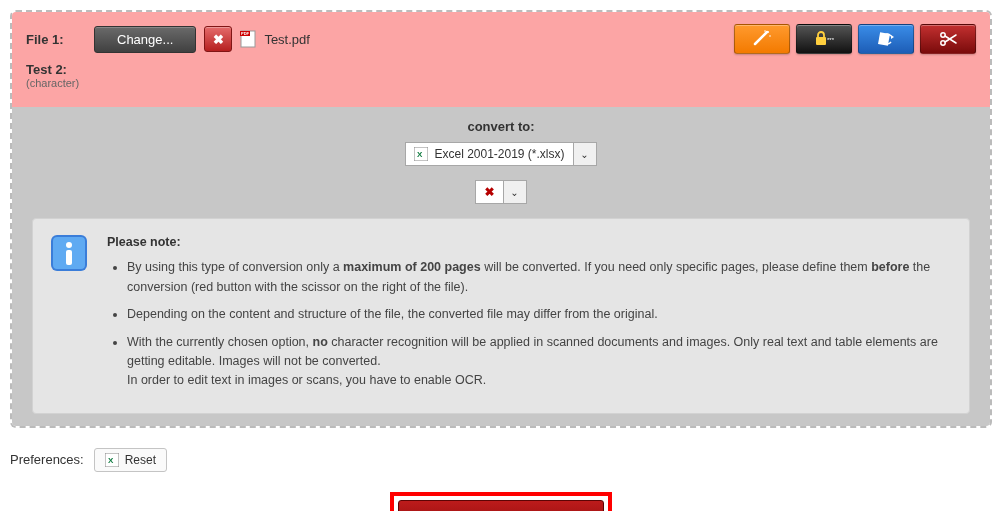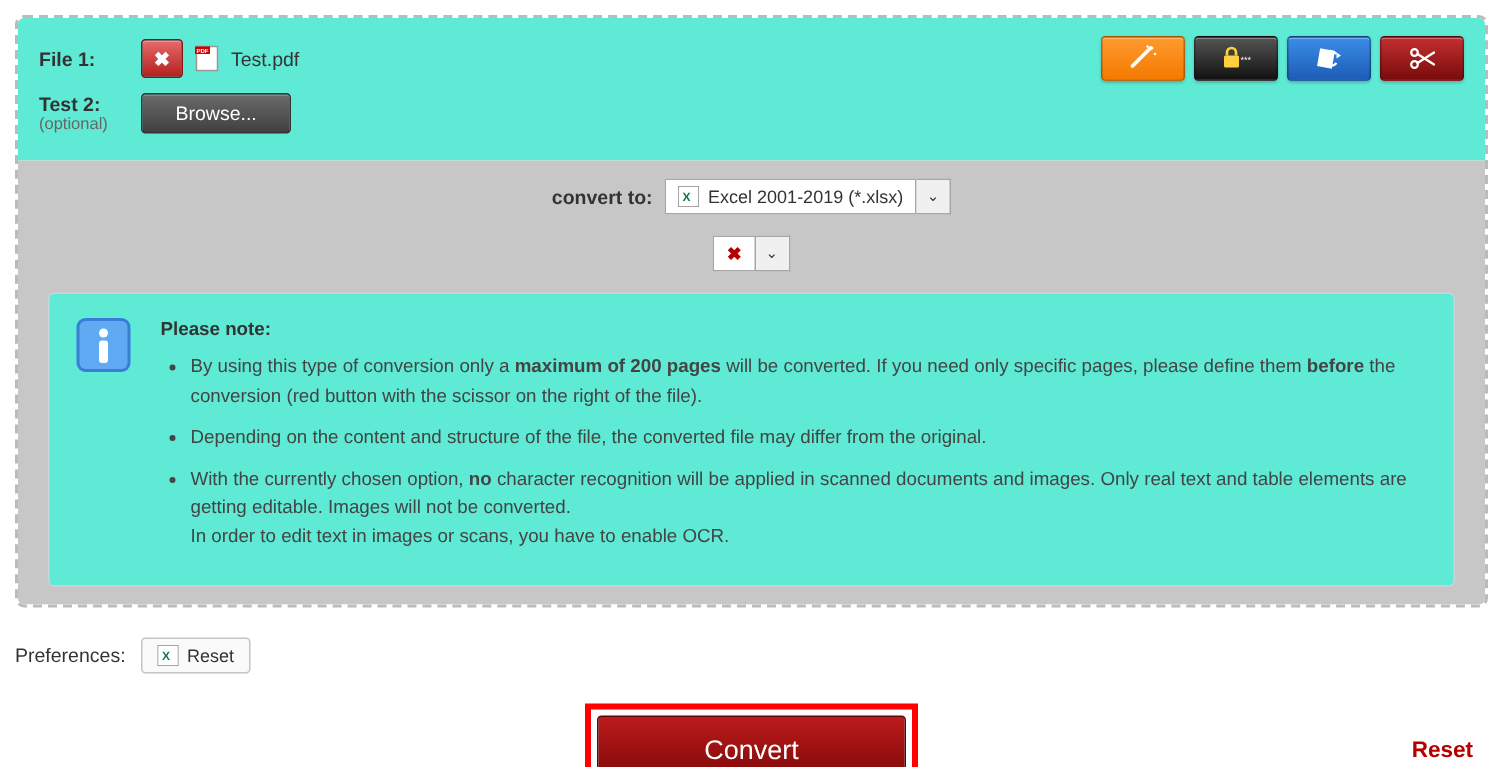--- a/index.html
+++ b/index.html
@@ -11,21 +11,21 @@
   color: #333;
 }
 .panel {
   border: 2px dashed #bbb;
   border-radius: 6px;
   padding: 0;
   margin-bottom: 20px;
   overflow: hidden;
 }
 .file-section {
-  background: #5eead4;
+  background: #fca5a5;
   padding: 12px 14px 10px 14px;
 }
 .file-row {
   display: flex;
   align-items: center;
   gap: 8px;
   margin-bottom: 8px;
 }
 .file-label {
   font-weight: bold;
@@ -91,20 +91,21 @@
 .opt-section {
   background: #c7c7c7;
   padding: 12px 14px;
 }
 .opt-row {
   display: flex;
   justify-content: center;
   align-items: center;
   gap: 8px;
   margin-bottom: 14px;
+  flex-direction: column;
 }
 .opt-label {
   font-weight: bold;
 }
 .opt-label-red {
   color: #b60000;
   font-weight: bold;
 }
 .select-wrap {
   display: flex;
@@ -124,21 +125,21 @@
   border: 1px solid #a7a7a7;
   border-left: none;
   width: 22px;
   display: inline-flex;
   justify-content: center;
   align-items: center;
   font-size: 10px;
   cursor: pointer;
 }
 .note-box {
-  background: #5eead4;
+  background: #e5e5e5;
   border: 1px solid #d2d2d2;
   border-radius: 4px;
   padding: 14px 16px;
   display: flex;
   gap: 18px;
   margin: 0 6px;
 }
 .info-icon {
   width: 40px;
   height: 40px;
@@ -215,20 +216,21 @@
   font-weight: bold;
 }
 </style>
 </head>
 <body>
 
 <div class="panel">
   <div class="file-section">
     <div class="file-row">
       <div class="file-label">File 1:</div>
+      <button class="btn-dark">Change...</button>
       <span class="btn-remove">
         <span class="icon-x">✖</span>
       </span>
       <span class="pdf-icon">
         <svg width="16" height="18" viewBox="0 0 16 18">
             <rect x="1" y="1" width="14" height="16" fill="#fff" stroke="#999"></rect>
             <rect x="0" y="1" width="10" height="5" fill="#c00"></rect>
             <text x="1" y="5" font-size="4" fill="#fff" font-family="Arial" font-weight="bold">PDF</text>
           </svg>
       </span>
@@ -262,23 +264,22 @@
               <circle cx="6" cy="13" r="2.2" fill="none" stroke="#fff" stroke-width="1.5"></circle>
               <line x1="8" y1="6" x2="19" y2="13" stroke="#fff" stroke-width="1.5" stroke-linecap="round"></line>
               <line x1="8" y1="12" x2="19" y2="5" stroke="#fff" stroke-width="1.5" stroke-linecap="round"></line>
             </svg>
         </span>
       </div>
     </div>
     <div class="file-row">
       <div class="file-label">
         <span>Test 2:</span>
-        <span class="file-label-sub">(optional)</span>
-      </div>
-      <button class="btn-dark">Browse...</button>
+        <span class="file-label-sub">(character)</span>
+      </div>
     </div>
   </div>
 
   <div class="opt-section">
     <div class="opt-row">
       <span class="opt-label">convert to:</span>
       <div class="select-wrap">
         <span class="select-box">
           <svg width="14" height="14" viewBox="0 0 14 14">
               <rect width="14" height="14" fill="#fff" stroke="#888"></rect>

